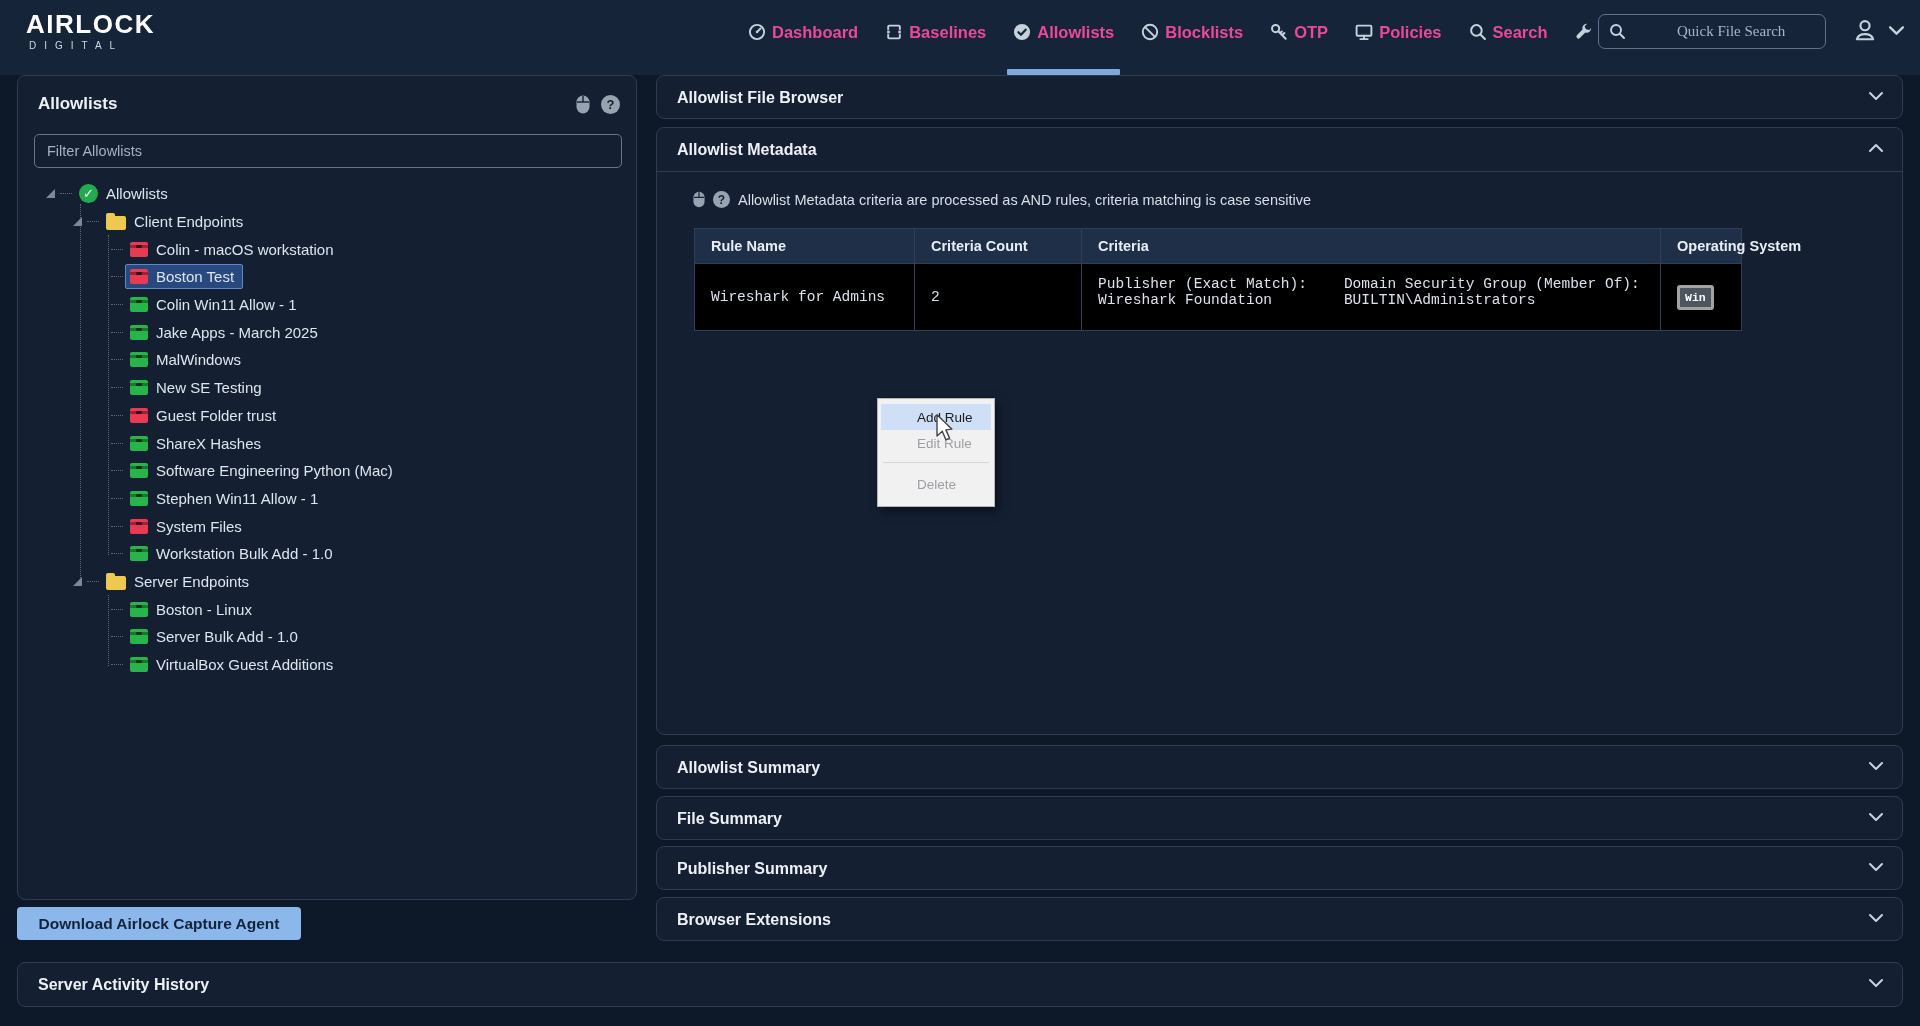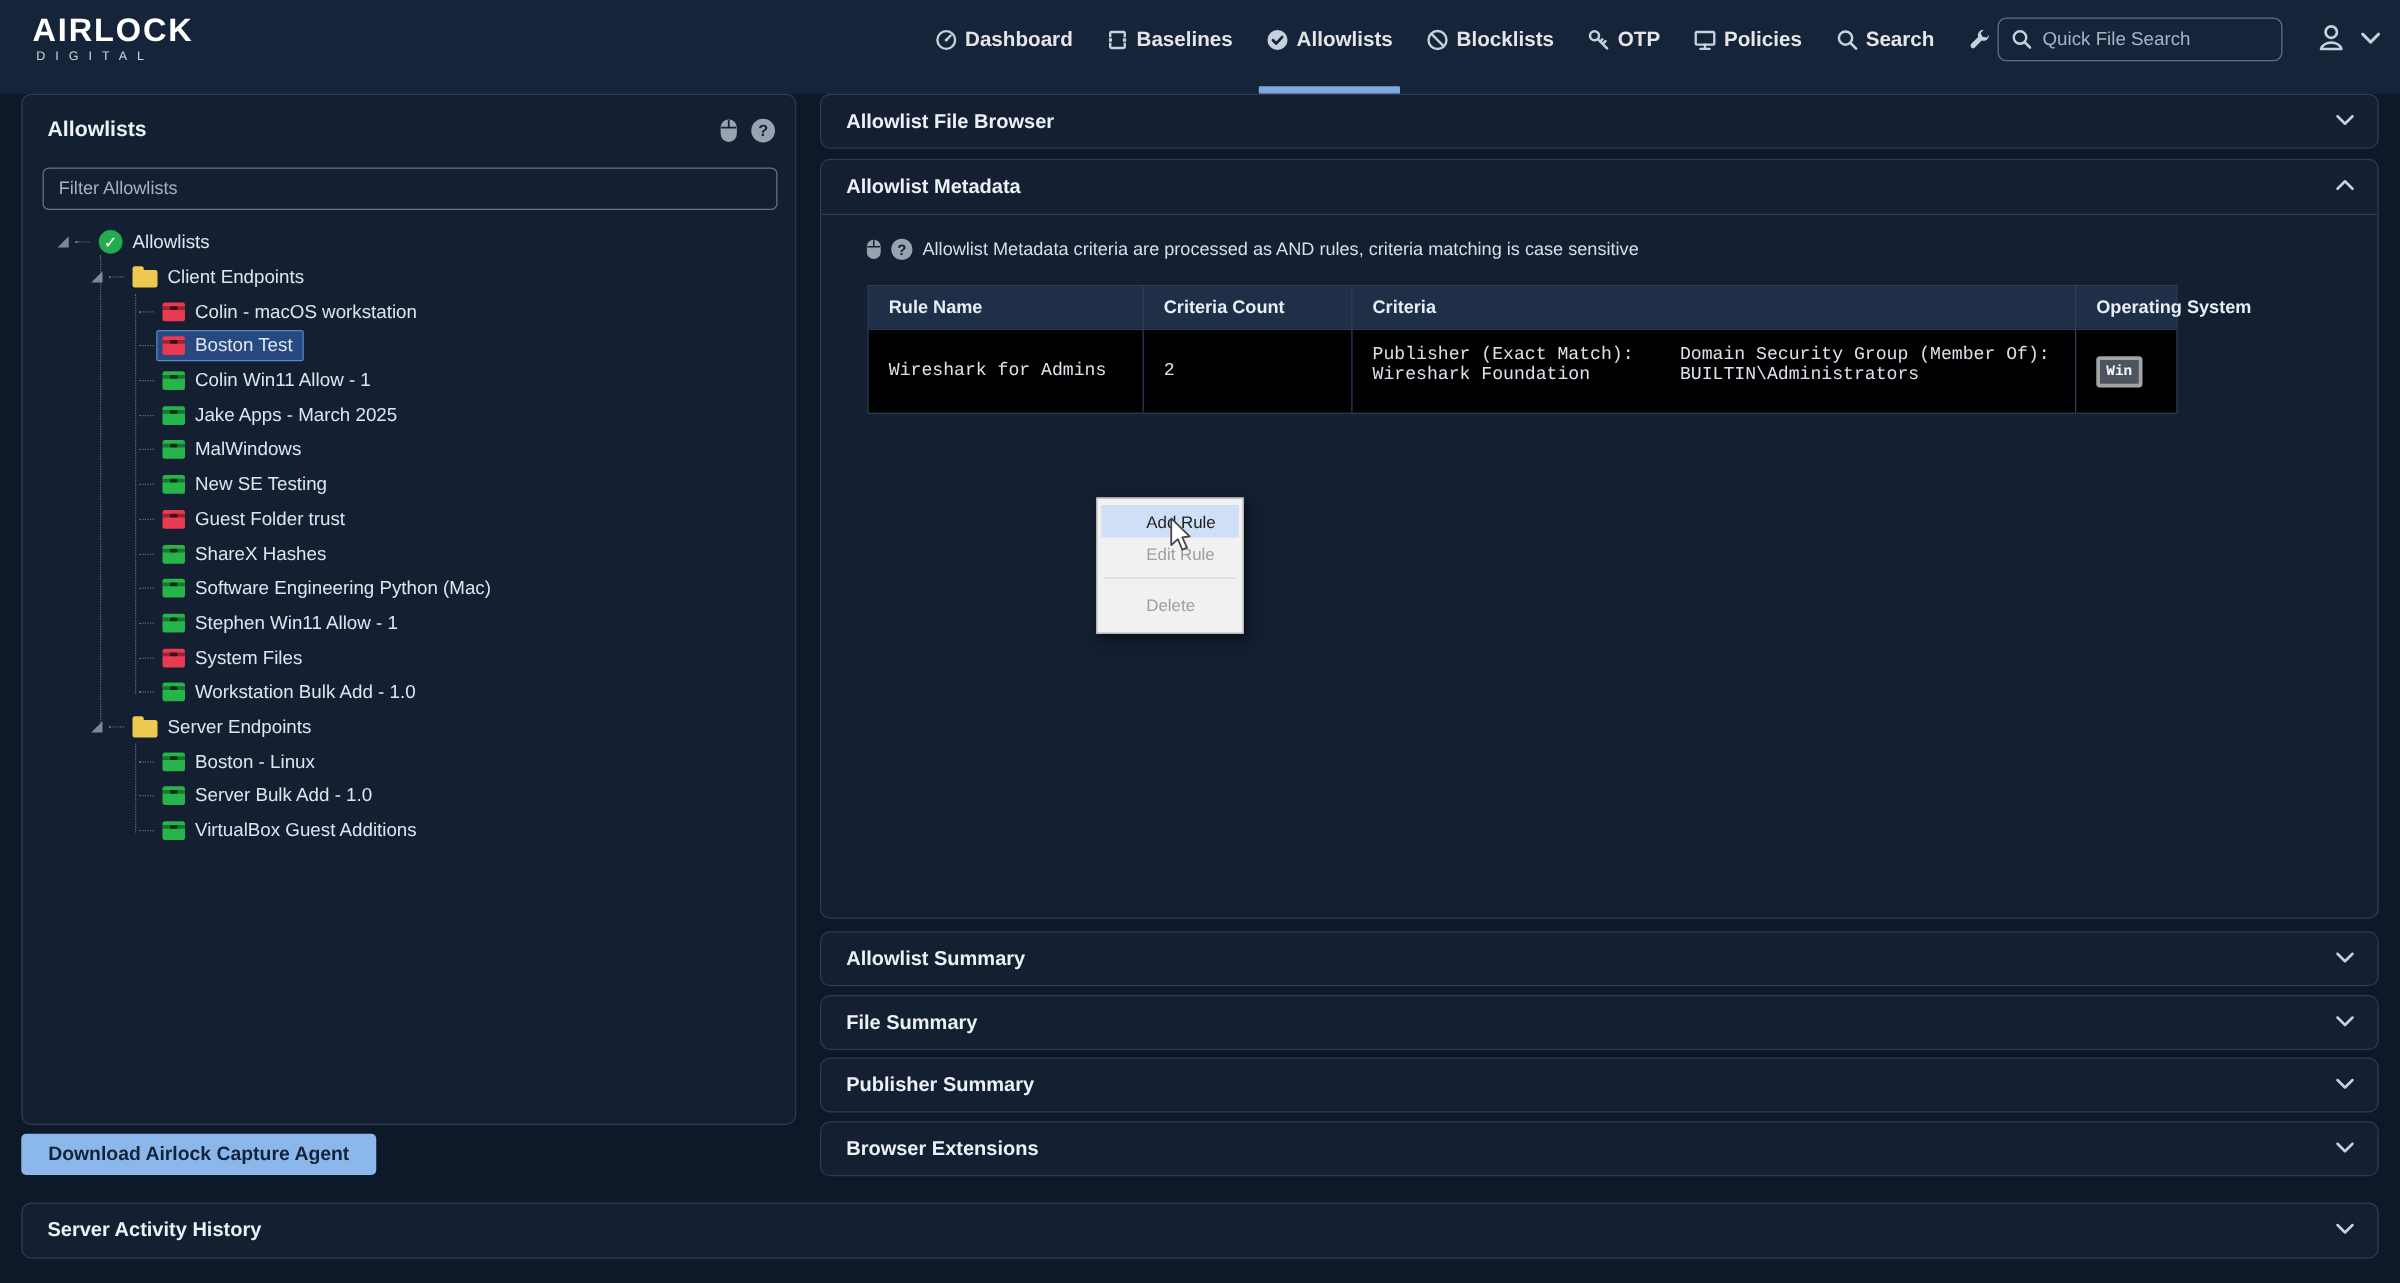--- a/index.html
+++ b/index.html
@@ -20,35 +20,35 @@
     color: #ffffff; font-size: 26px; font-weight: 800; letter-spacing: 1.5px;
     line-height: 26px;
   }
   .brand-sub {
     color: #cfd7e0; font-size: 10px; font-weight: 400; letter-spacing: 8px;
     margin-top: 3px; padding-left: 3px;
   }
   .nav { position: absolute; left: 748px; top: 0; height: 64px; display: flex; align-items: center; gap: 27px; }
   .nav-item {
     position: relative; display: flex; align-items: center; gap: 6px;
-    color: #e5e5e5; font-size: 16.5px; font-weight: 700; cursor: pointer; white-space: nowrap;
+    color: #ec4899; font-size: 16.5px; font-weight: 700; cursor: pointer; white-space: nowrap;
   }
   .nav-item[data-active="true"]::after {
     content: ""; position: absolute; left: -6px; right: -6px; top: 46px; height: 6px;
     background: #7fa8dc; border-radius: 1px;
   }
   .nav-icon { display: inline-flex; align-items: center; }
   .quick-search {
     position: absolute; left: 1598px; top: 14px; width: 228px; height: 35px;
     border: 1.5px solid #5f7188; border-radius: 7px; background: #16243a;
     display: flex; align-items: center; padding: 0 10px; gap: 8px;
   }
   .quick-search input {
     background: transparent; border: none; outline: none; color: #14b8a6;
-    font-size: 15px; width: 170px; font-family: Liberation Sans, sans-serif;
+    font-size: 15px; width: 170px; font-family: Liberation Serif, serif; margin-left: 43px;
   }
   .quick-search input::placeholder { color: #a7b4c4; }
   .user-area { position: absolute; left: 1852px; top: 17px; display: flex; align-items: center; gap: 10px; cursor: pointer; }
 
   
   .panel {
     position: absolute; background: #141f32; border: 1px solid #2c3c54; border-radius: 8px;
   }
   .panel-header {
     position: relative; height: 44px; display: flex; align-items: center;

